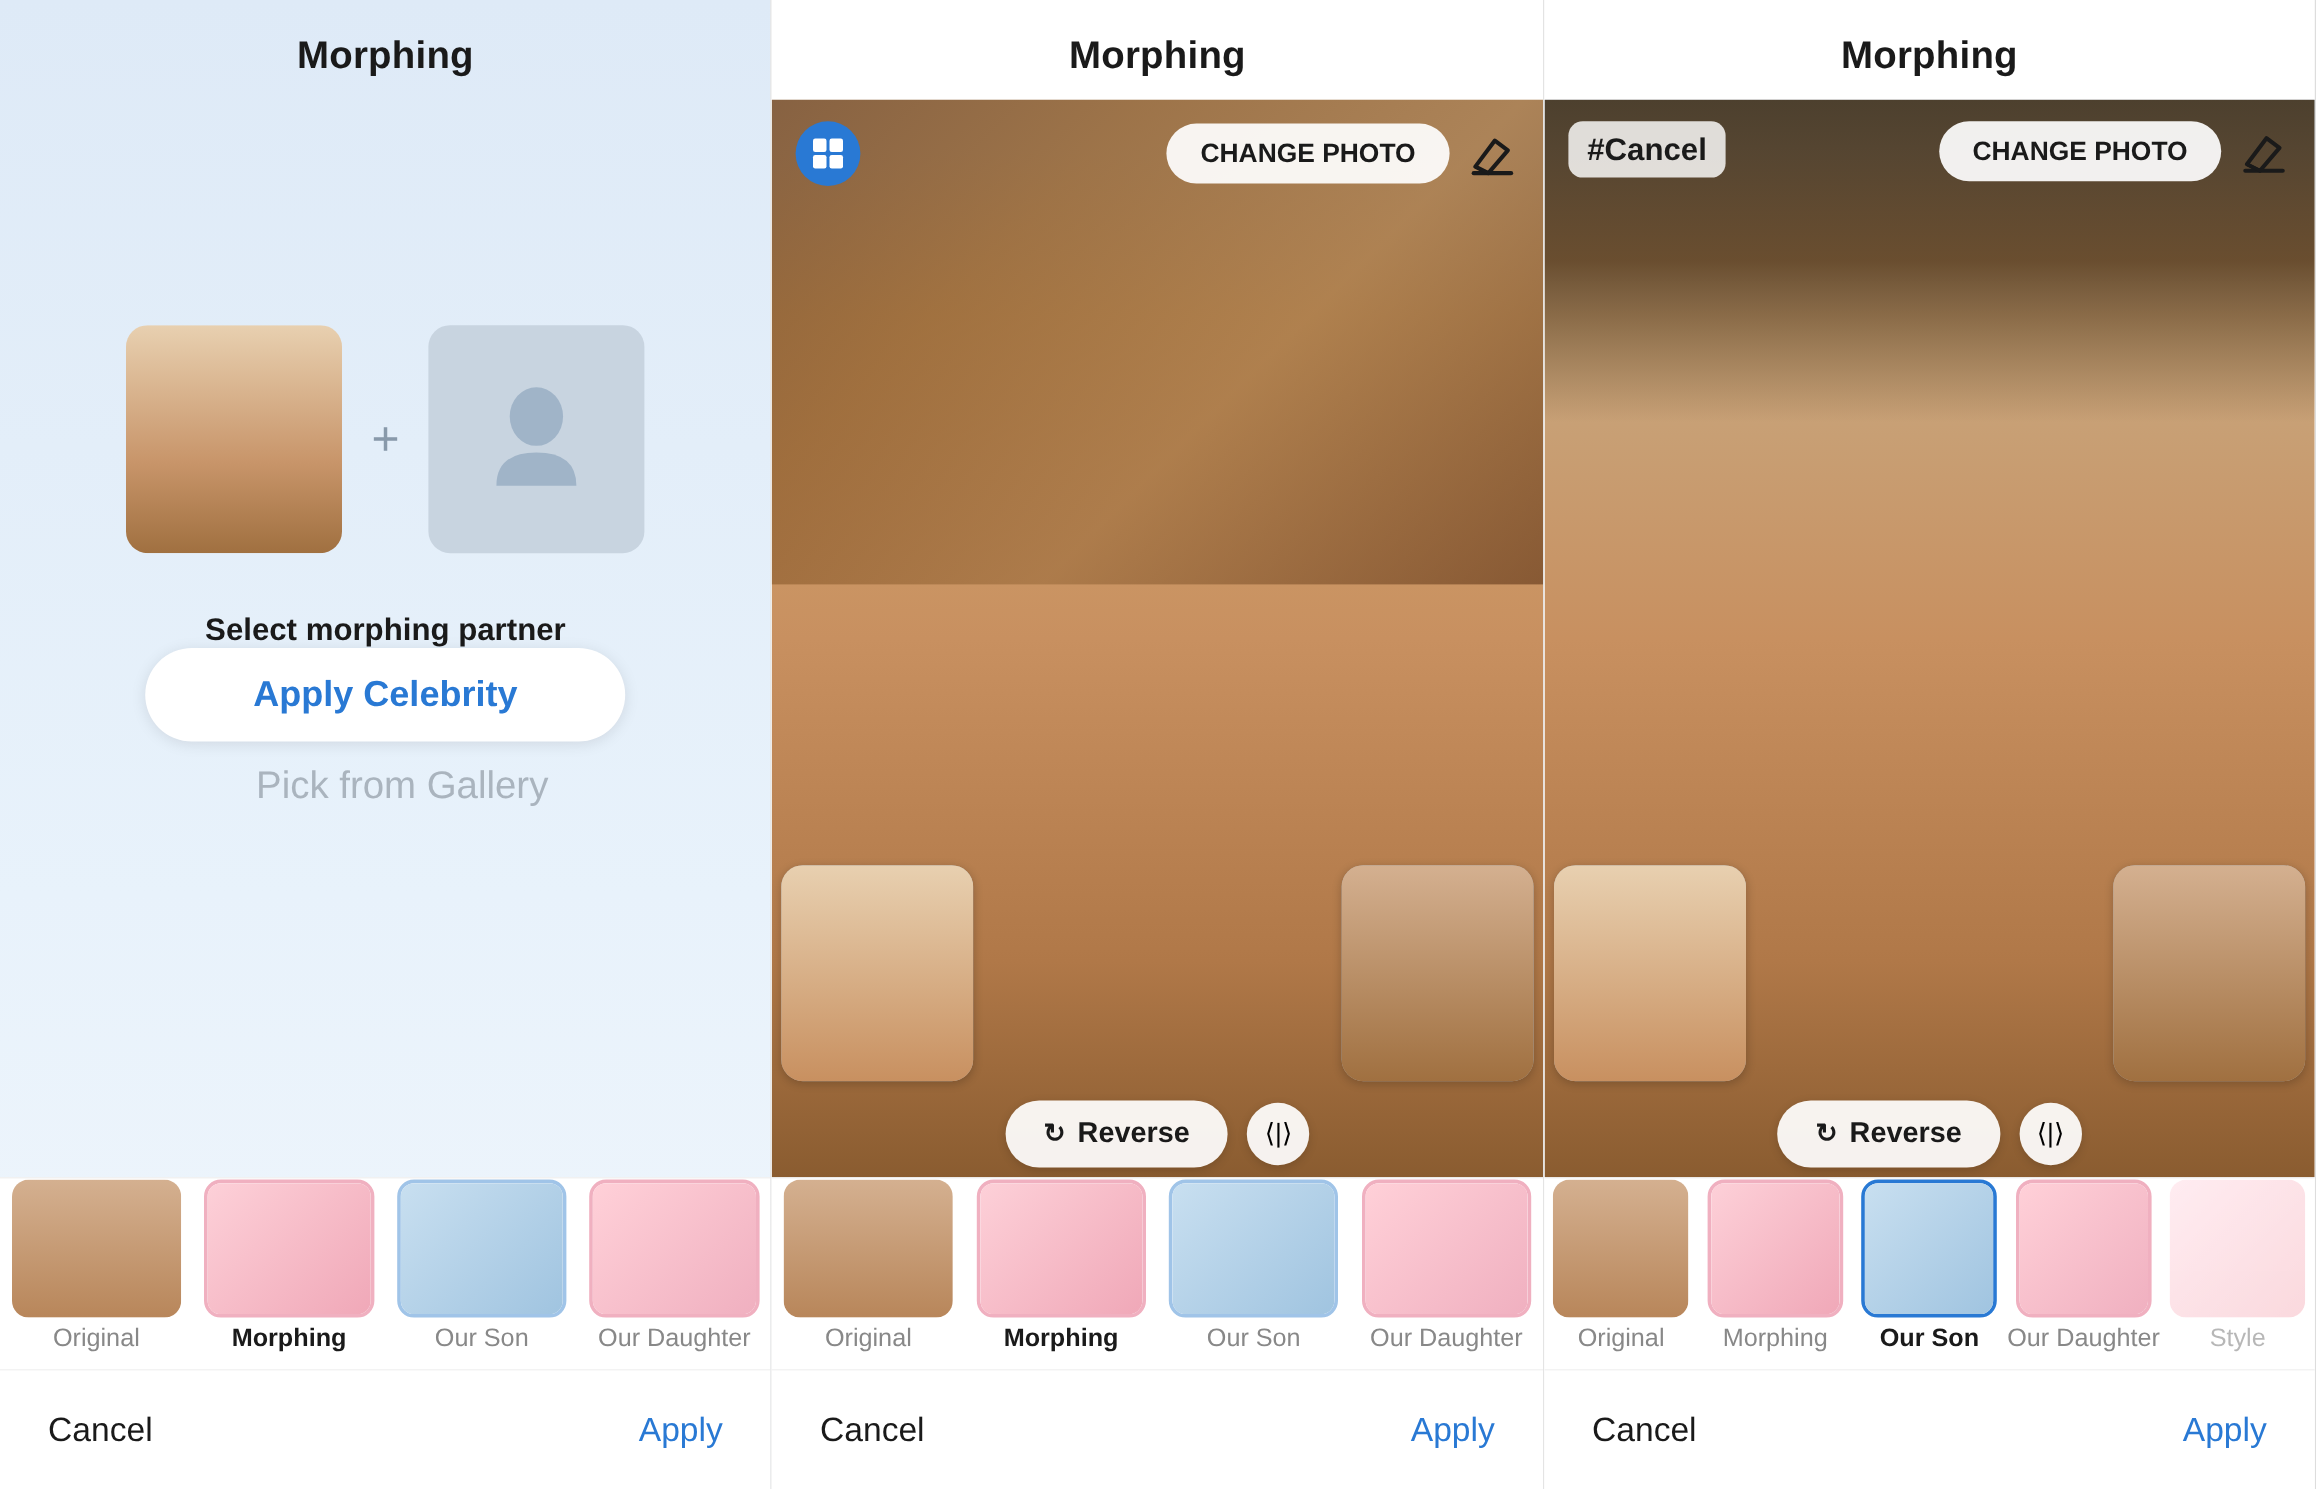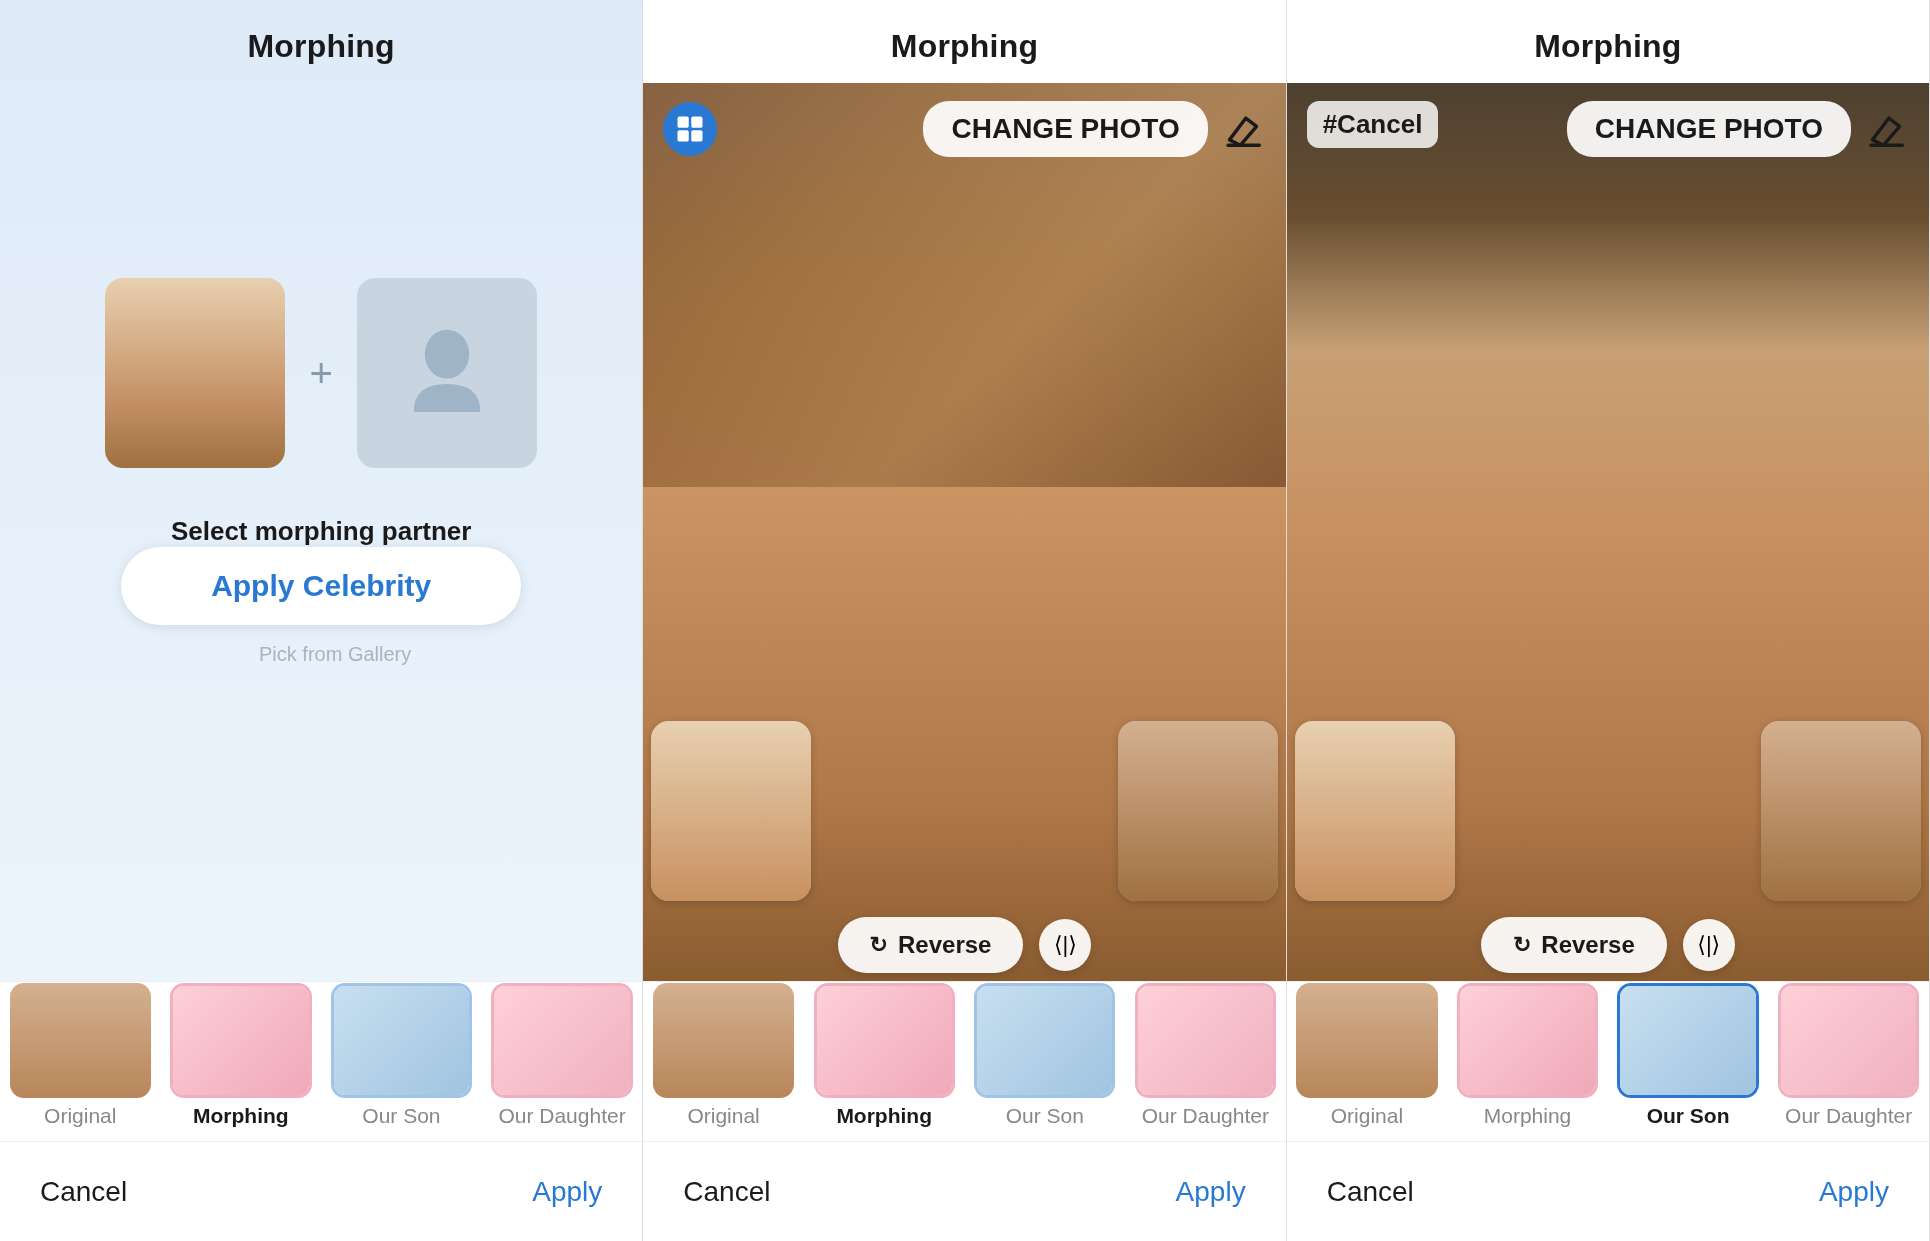--- a/index.html
+++ b/index.html
@@ -83,21 +83,21 @@
       border-radius: 50px;
       padding: 22px 90px;
       font-size: 30px;
       font-weight: 600;
       color: #2979d4;
       cursor: pointer;
       box-shadow: 0 2px 12px rgba(0,0,0,0.1);
       margin-bottom: 18px;
     }
     .pick-gallery {
-      font-size: 20px;
+      font-size: 32px;
       color: #aab4be;
       cursor: pointer;
       margin-left: 28px;
     }
 
     
     .bottom-tabs {
       height: 160px;
       background: #fff;
       border-top: 1px solid #eee;
@@ -189,21 +189,21 @@
     .grid-icon svg {
       width: 30px;
       height: 30px;
       fill: #fff;
     }
     .change-photo-btn {
       background: rgba(255,255,255,0.92);
       border: none;
       border-radius: 26px;
       padding: 12px 28px;
-      font-size: 28px;
+      font-size: 22px;
       font-weight: 600;
       color: #1a1a1a;
       cursor: pointer;
     }
     .eraser-icon {
       width: 46px;
       height: 46px;
       display: flex;
       align-items: center;
       justify-content: center;
@@ -526,19 +526,25 @@
         <div style="width:100%;height:100%;background:linear-gradient(135deg,#c8dff0 0%,#a0c4e0 100%);"></div>
       </div>
       <span class="tab-label active"><strong>Our Son</strong></span>
     </div>
     <div class="tab-item">
       <div class="tab-thumb pink-border2">
         <div style="width:100%;height:100%;background:linear-gradient(135deg,#ffd0d8 0%,#f0b0c0 100%);"></div>
       </div>
       <span class="tab-label">Our Daughter</span>
     </div>
+    <div class="tab-item partial">
+      <div class="tab-thumb">
+        <div style="width:100%;height:100%;background:linear-gradient(135deg,#ffe0e8 0%,#f8c0c8 100%);"></div>
+      </div>
+      <span class="tab-label">Style</span>
+    </div>
   </div>
 
   <div class="panel-footer">
     <span class="footer-cancel">Cancel</span>
     <span class="footer-apply">Apply</span>
   </div>
 </div>
 
 </body></html>

